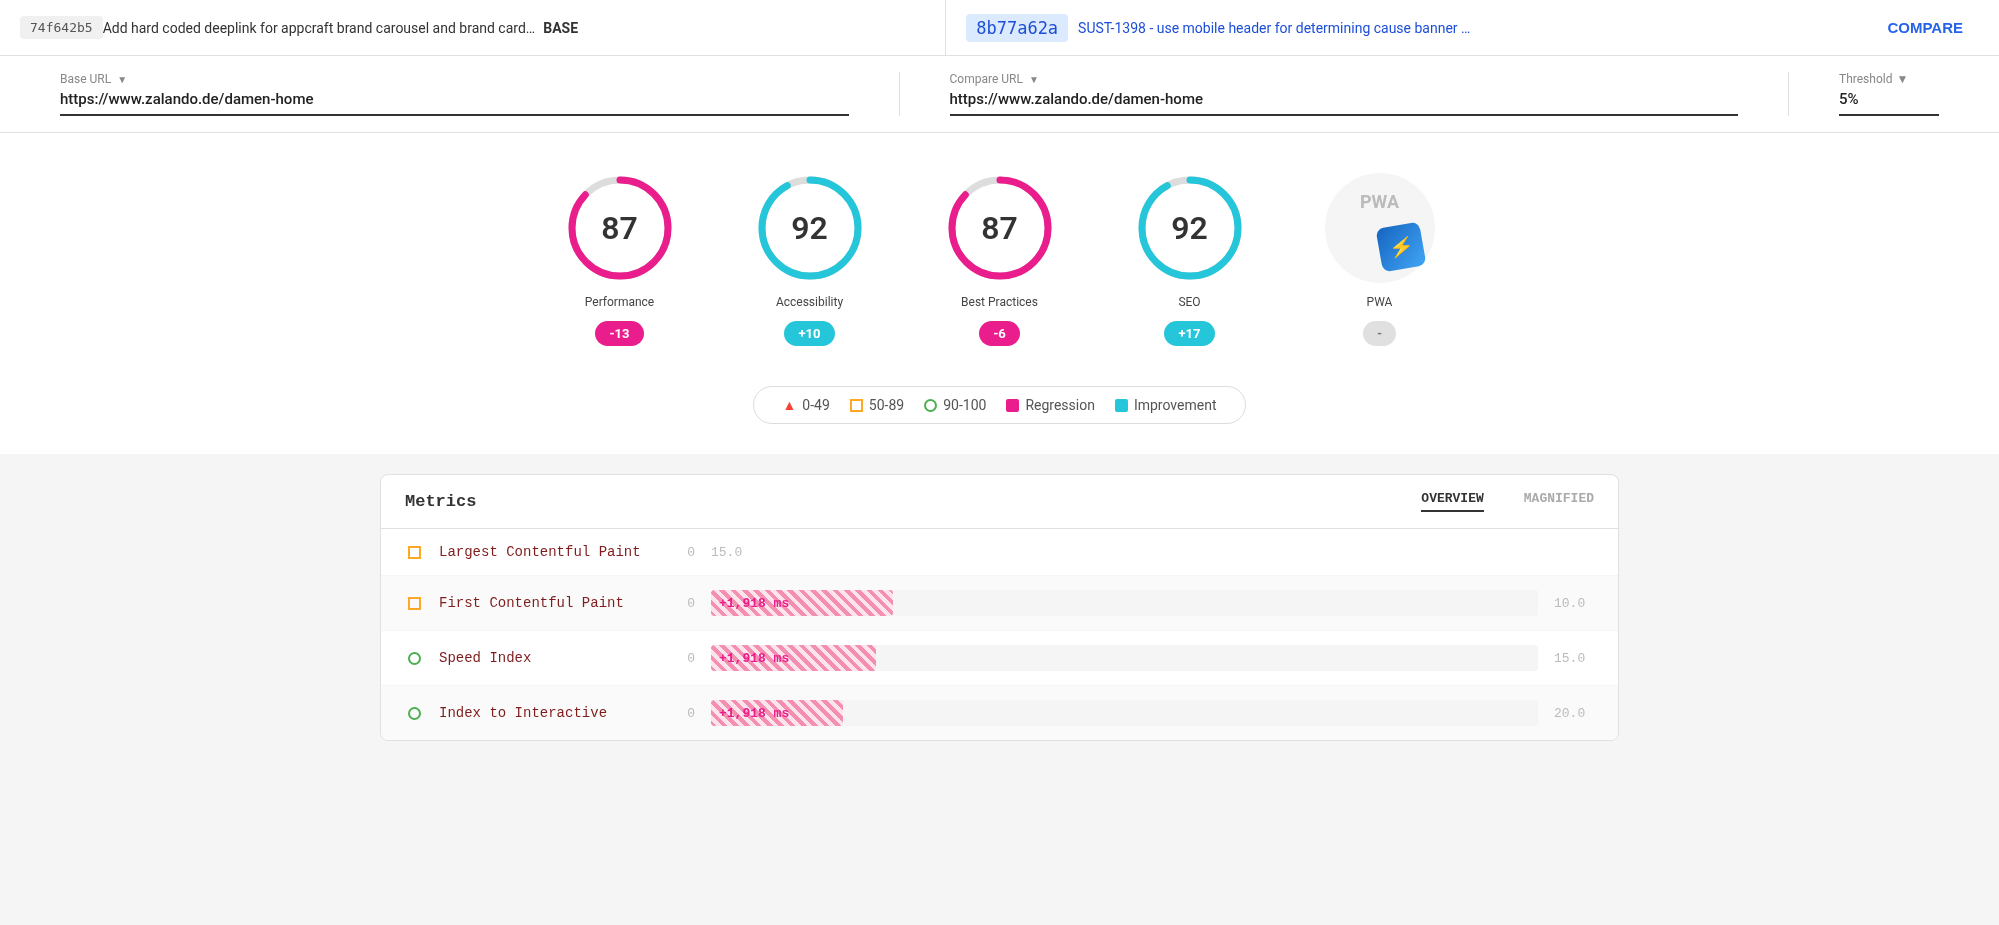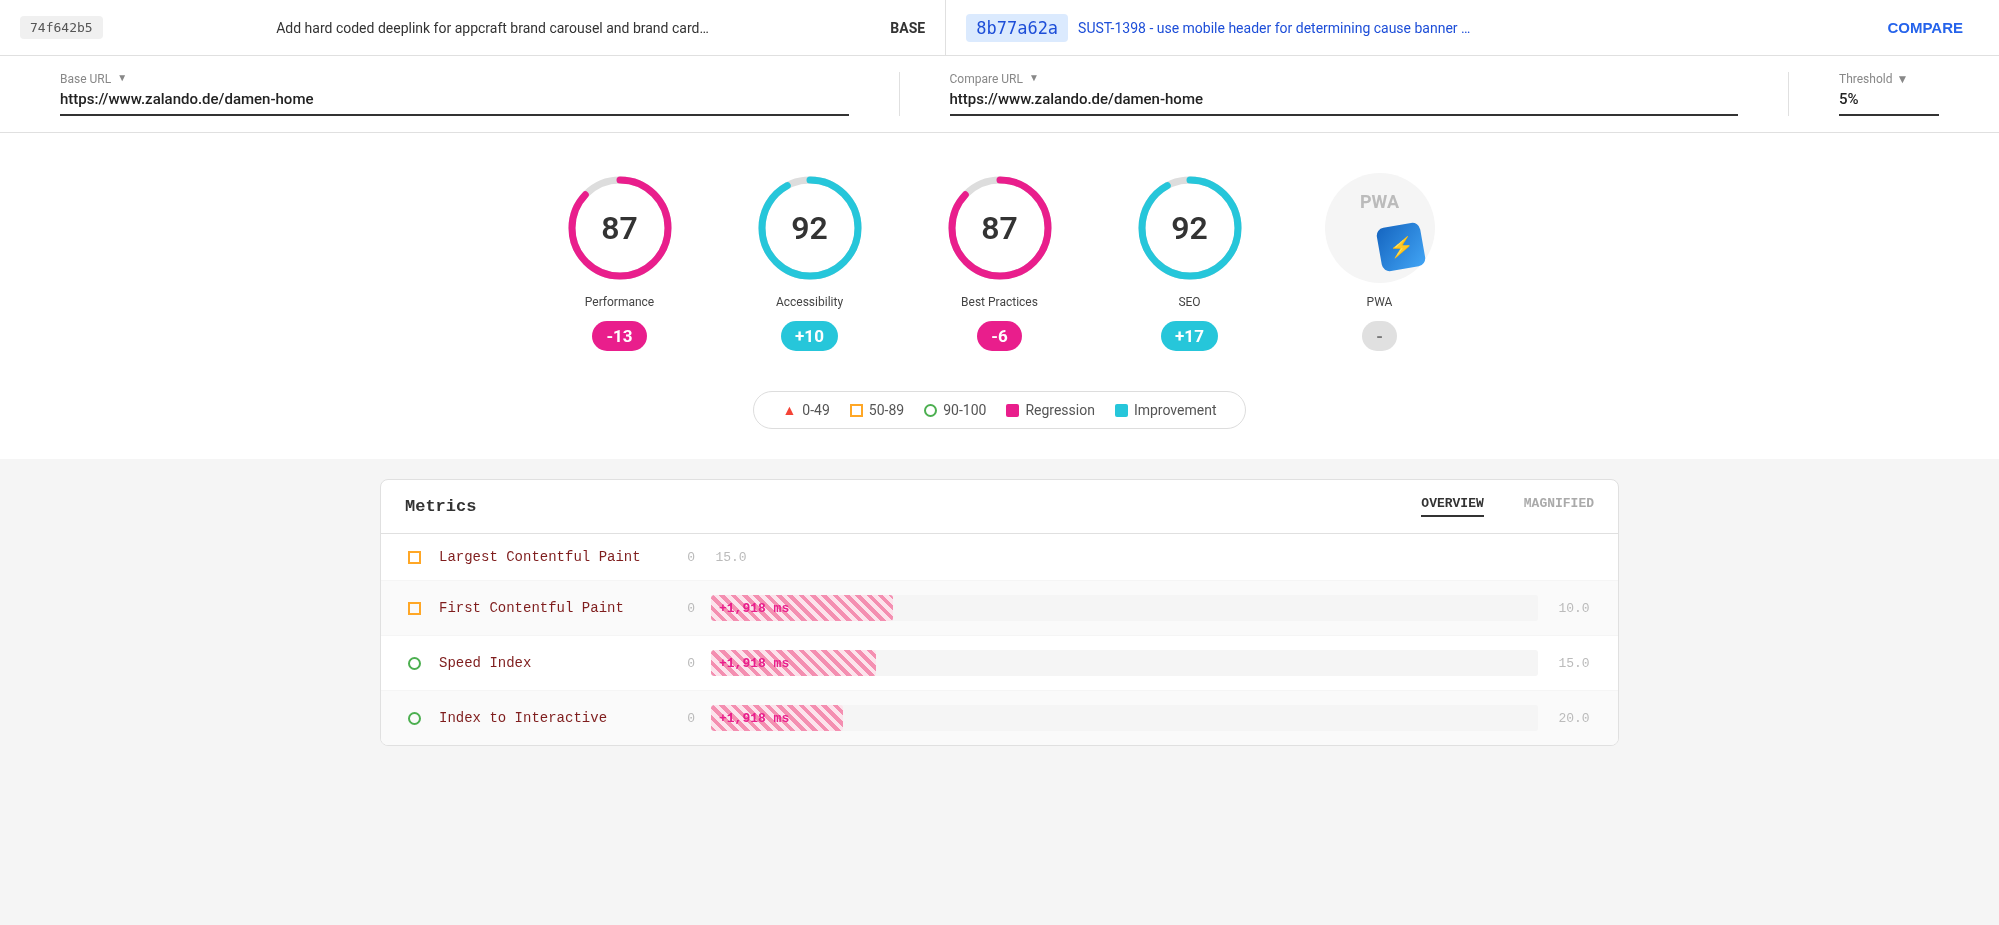--- a/index.html
+++ b/index.html
@@ -18,21 +18,20 @@
       background: #fff;
       border-bottom: 1px solid #e0e0e0;
       padding: 0 20px;
       height: 56px;
       gap: 0;
     }
     .commit-base {
       display: flex;
       align-items: center;
       flex: 1;
-      justify-content: space-between;
     }
     .commit-hash {
       background: #f0f0f0;
       border-radius: 4px;
       padding: 4px 10px;
       font-size: 13px;
       font-family: monospace;
       color: #555;
     }
     .commit-message {
@@ -89,21 +88,21 @@
       border-bottom: 1px solid #e0e0e0;
     }
     .url-field {
       flex: 1;
     }
     .url-label {
       font-size: 12px;
       color: #888;
       margin-bottom: 4px;
       display: flex;
-      align-items: flex-start;
+      align-items: center;
       gap: 6px;
     }
     .url-label .chevron {
       font-size: 10px;
       color: #888;
     }
     .url-value {
       font-size: 15px;
       color: #222;
       font-weight: 500;
@@ -165,21 +164,21 @@
       font-weight: 600;
       color: #333;
     }
     .score-label {
       font-size: 12px;
       color: #444;
     }
     .score-badge {
       border-radius: 20px;
       padding: 5px 14px;
-      font-size: 17px;
+      font-size: 13px;
       font-weight: 700;
       color: #fff;
     }
     .badge-regression { background: #e91e8c; }
     .badge-improvement { background: #26c6da; }
     .badge-neutral { background: #e0e0e0; color: #777; }
 
     
     .pwa-icon-wrap {
       width: 110px;
@@ -379,21 +378,21 @@
       font-size: 13px;
       font-weight: 700;
       color: #e91e8c;
       white-space: nowrap;
       padding-left: 8px;
     }
     .metric-max {
       font-size: 13px;
       color: #bbb;
       flex: 0 0 40px;
-      text-align: center;
+      text-align: left;
     }
     .metric-row-bg-alt {
       background: #fafafa;
     }
   </style>
 </head>
 <body>
 
 <div class="top-bar">
   <div class="commit-base">

